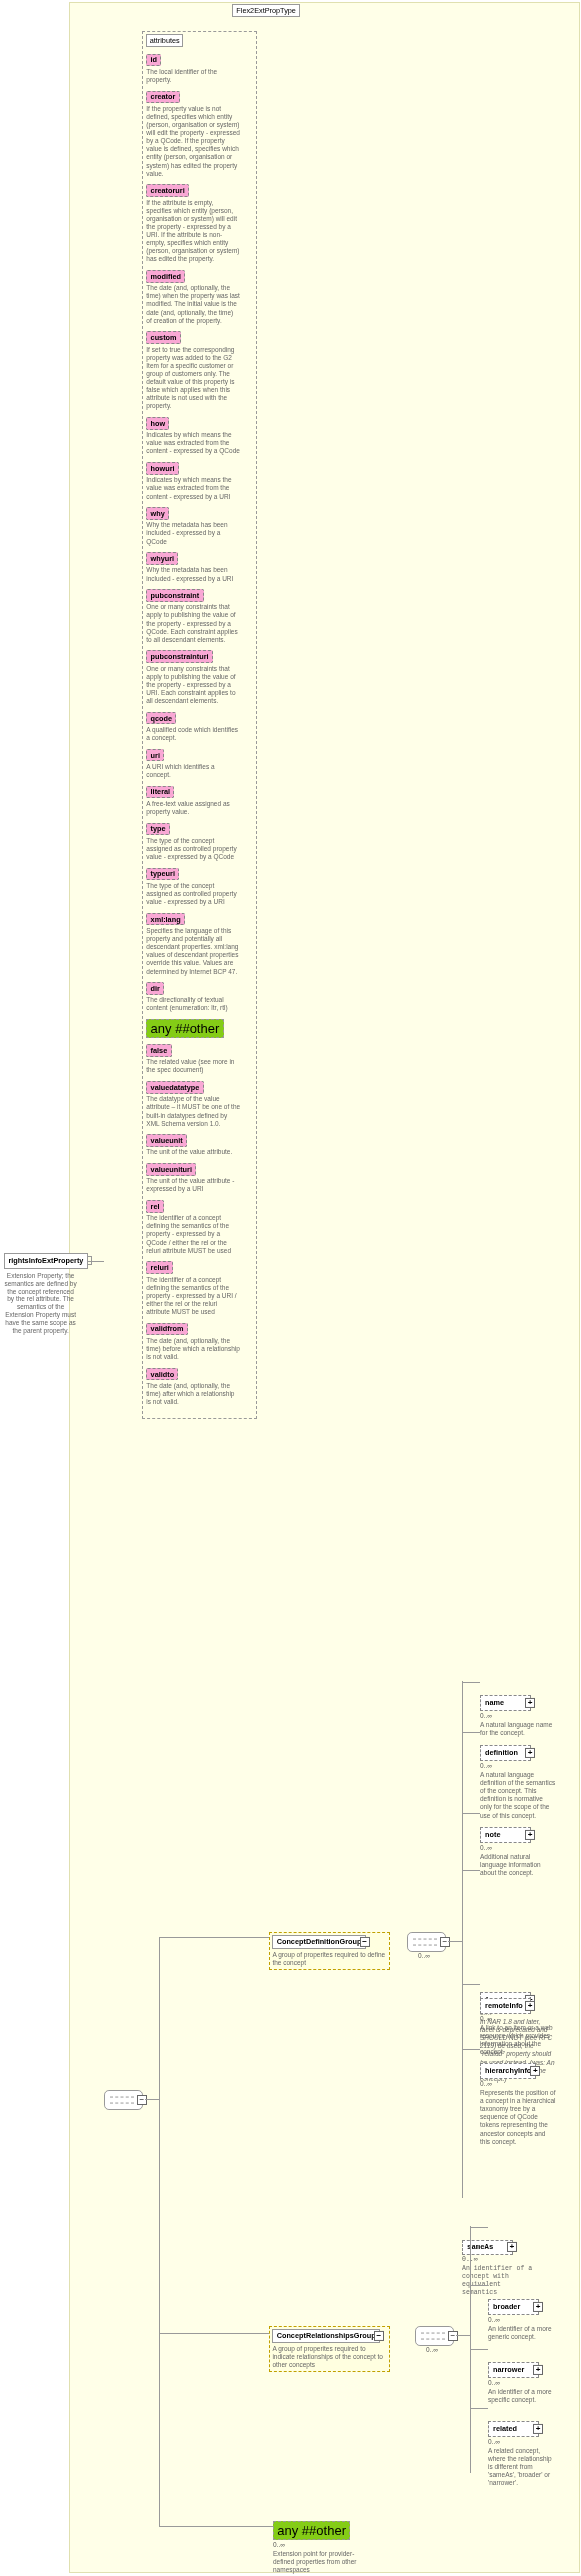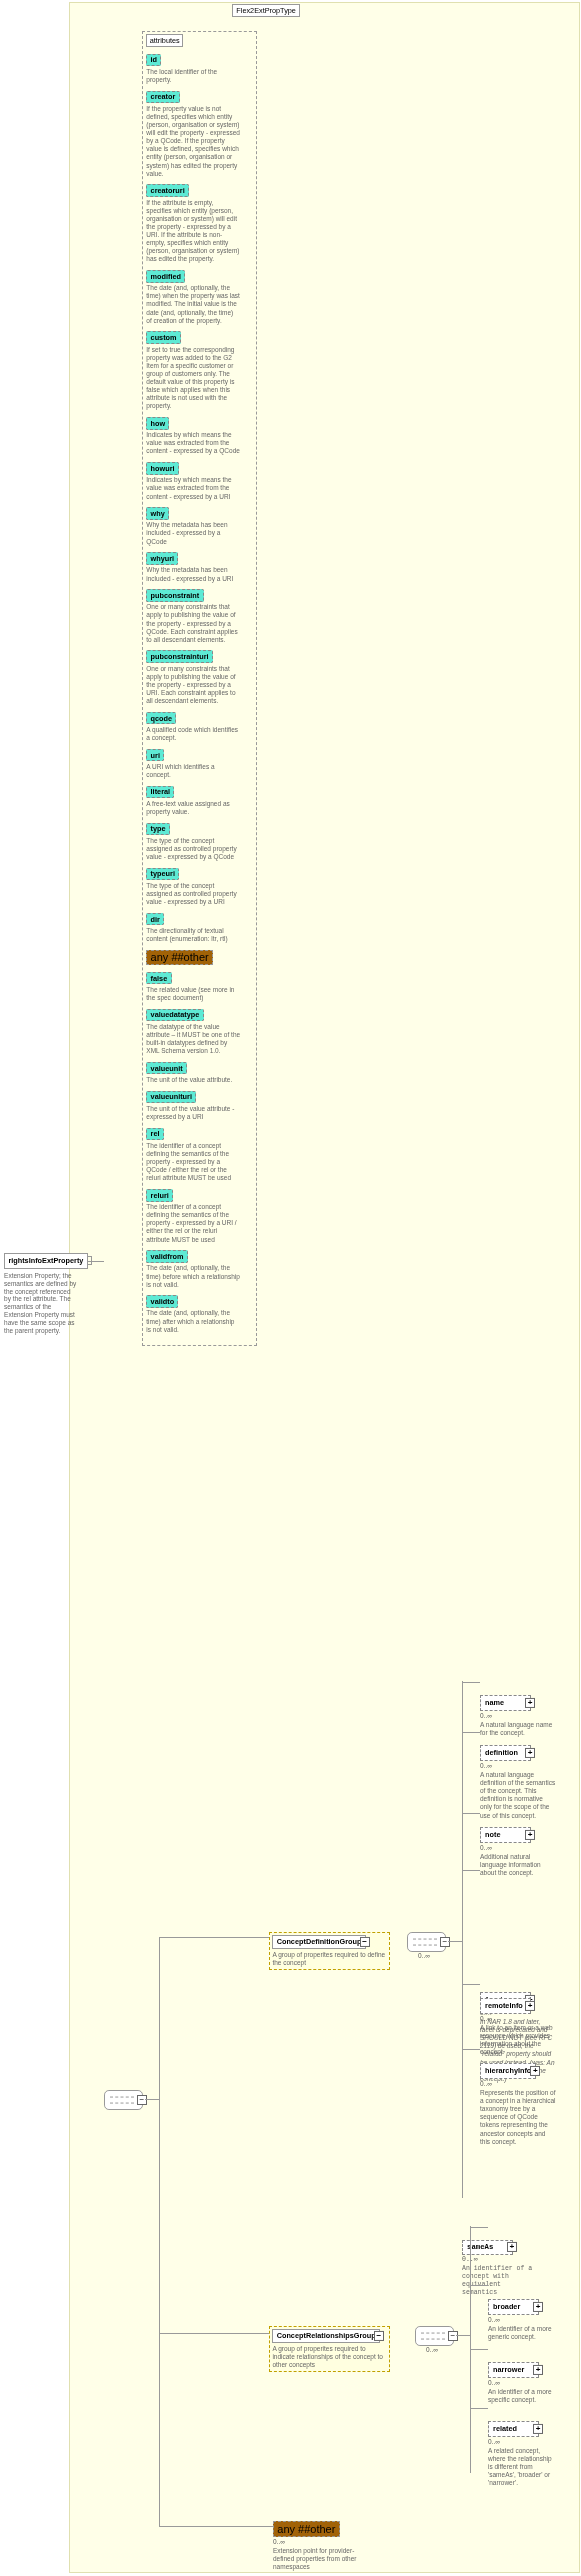--- a/index.html
+++ b/index.html
@@ -29,20 +29,21 @@
     position: absolute;
     border: 0.8px solid #999;
     background: #fff;
     padding: 0.8px 3.3px;
     font-size: 7.3px;
   }
   .root-node {
     position: absolute;
     left: 4.1px;
     top: 1253px;
+    text-align: center;
   }
   .root-box {
     border: 1.6px solid #999;
     background: #fff;
     padding: 2.4px 3.3px;
     font-weight: bold;
     font-size: 7.3px;
     display: inline-block;
     position: relative;
   }
@@ -82,40 +83,40 @@
     padding: 0.8px 2.4px;
     font-size: 7.3px;
     margin-bottom: 3.3px;
   }
   .attr {
     margin: 3.3px 0 6.5px 0;
   }
   .attr-name-opt {
     display: inline-block;
     border: 0.8px dashed #888;
-    background: #5eead4;
+    background: #f9a8d4;
     padding: 0.8px 3.3px;
     font-size: 7.3px;
     font-weight: bold;
     border-radius: 1.6px;
     position: relative;
   }
   .attr-desc {
     margin-top: 1.6px;
     font-size: 6.5px;
     color: #666;
     line-height: 1.25;
     max-width: 94px;
   }
   .dotted-box {
     border: 0.8px dashed #999;
     display: inline-block;
     padding: 0.8px 3.3px;
-    font-size: 11px;
-    background: #a16207;
+    font-size: 13px;
+    background: #84cc16;
   }
 
   
   .seq-widget {
     position: absolute;
     width: 37px;
     height: 18px;
     border: 0.8px solid #999;
     border-radius: 4.9px;
     background: #fff;
@@ -281,20 +282,21 @@
         <div class="attr"><span class="attr-name-opt">howuri</span><div class="attr-desc">Indicates by which means the value was extracted from the content - expressed by a URI</div></div>
         <div class="attr"><span class="attr-name-opt">why</span><div class="attr-desc">Why the metadata has been included - expressed by a QCode</div></div>
         <div class="attr"><span class="attr-name-opt">whyuri</span><div class="attr-desc">Why the metadata has been included - expressed by a URI</div></div>
         <div class="attr"><span class="attr-name-opt">pubconstraint</span><div class="attr-desc">One or many constraints that apply to publishing the value of the property - expressed by a QCode. Each constraint applies to all descendant elements.</div></div>
         <div class="attr"><span class="attr-name-opt">pubconstrainturi</span><div class="attr-desc">One or many constraints that apply to publishing the value of the property - expressed by a URI. Each constraint applies to all descendant elements.</div></div>
         <div class="attr"><span class="attr-name-opt">qcode</span><div class="attr-desc">A qualified code which identifies a concept.</div></div>
         <div class="attr"><span class="attr-name-opt">uri</span><div class="attr-desc">A URI which identifies a concept.</div></div>
         <div class="attr"><span class="attr-name-opt">literal</span><div class="attr-desc">A free-text value assigned as property value.</div></div>
         <div class="attr"><span class="attr-name-opt">type</span><div class="attr-desc">The type of the concept assigned as controlled property value - expressed by a QCode</div></div>
         <div class="attr"><span class="attr-name-opt">typeuri</span><div class="attr-desc">The type of the concept assigned as controlled property value - expressed by a URI</div></div>
+        <div class="attr"><span class="attr-name-opt">xml:lang</span><div class="attr-desc">Specifies the language of this property and potentially all descendant properties. xml:lang values of descendant properties override this value. Values are determined by Internet BCP 47.</div></div>
         <div class="attr"><span class="attr-name-opt">dir</span><div class="attr-desc">The directionality of textual content (enumeration: ltr, rtl)</div></div>
         <div class="attr"><span class="dotted-box">any ##other</span></div>
         <div class="attr"><span class="attr-name-opt">false</span><div class="attr-desc">The related value (see more in the spec document)</div></div>
         <div class="attr"><span class="attr-name-opt">valuedatatype</span><div class="attr-desc">The datatype of the value attribute – it MUST be one of the built-in datatypes defined by XML Schema version 1.0.</div></div>
         <div class="attr"><span class="attr-name-opt">valueunit</span><div class="attr-desc">The unit of the value attribute.</div></div>
         <div class="attr"><span class="attr-name-opt">valueunituri</span><div class="attr-desc">The unit of the value attribute - expressed by a URI</div></div>
         <div class="attr"><span class="attr-name-opt">rel</span><div class="attr-desc">The identifier of a concept defining the semantics of the property - expressed by a QCode / either the rel or the reluri attribute MUST be used</div></div>
         <div class="attr"><span class="attr-name-opt">reluri</span><div class="attr-desc">The identifier of a concept defining the semantics of the property - expressed by a URI / either the rel or the reluri attribute MUST be used</div></div>
         <div class="attr"><span class="attr-name-opt">validfrom</span><div class="attr-desc">The date (and, optionally, the time) before which a relationship is not valid.</div></div>
         <div class="attr"><span class="attr-name-opt">validto</span><div class="attr-desc">The date (and, optionally, the time) after which a relationship is not valid.</div></div>

